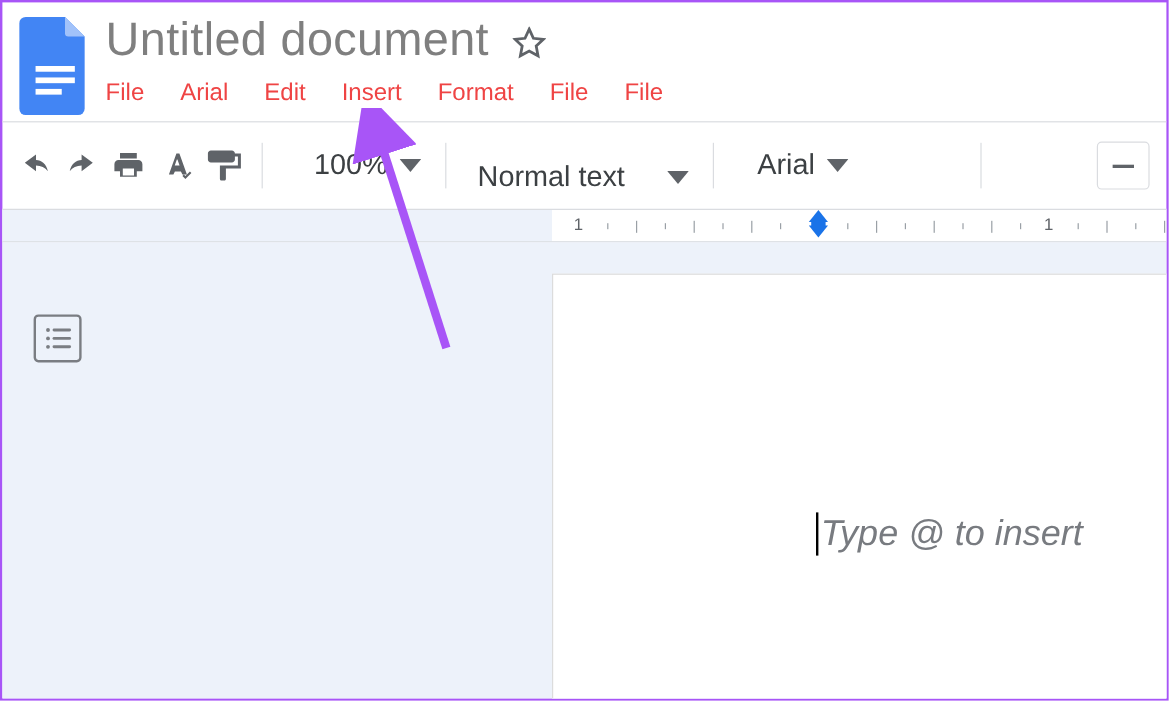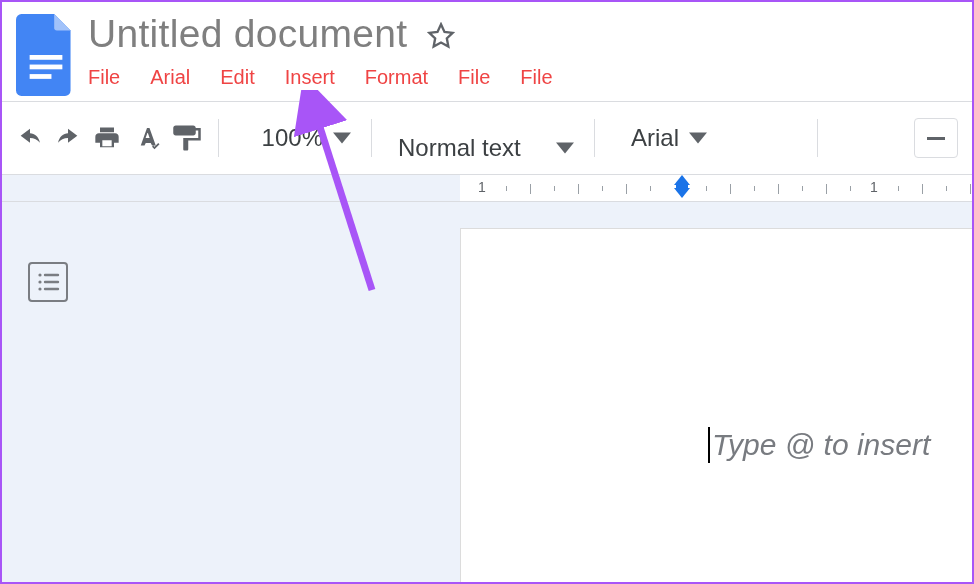--- a/index.html
+++ b/index.html
@@ -172,21 +172,21 @@
     position: absolute;
     left: 458px;
     top: 26px;
     width: 1000px;
     height: 700px;
     background: #fff;
     border: 1px solid #dcdcdc;
   }
   .cursor-placeholder {
     position: absolute;
-    left: 706px;
+    left: 678px;
     top: 225px;
     display: flex;
     align-items: center;
   }
   .text-cursor {
     width: 2px;
     height: 36px;
     background: #000;
     margin-right: 2px;
   }

